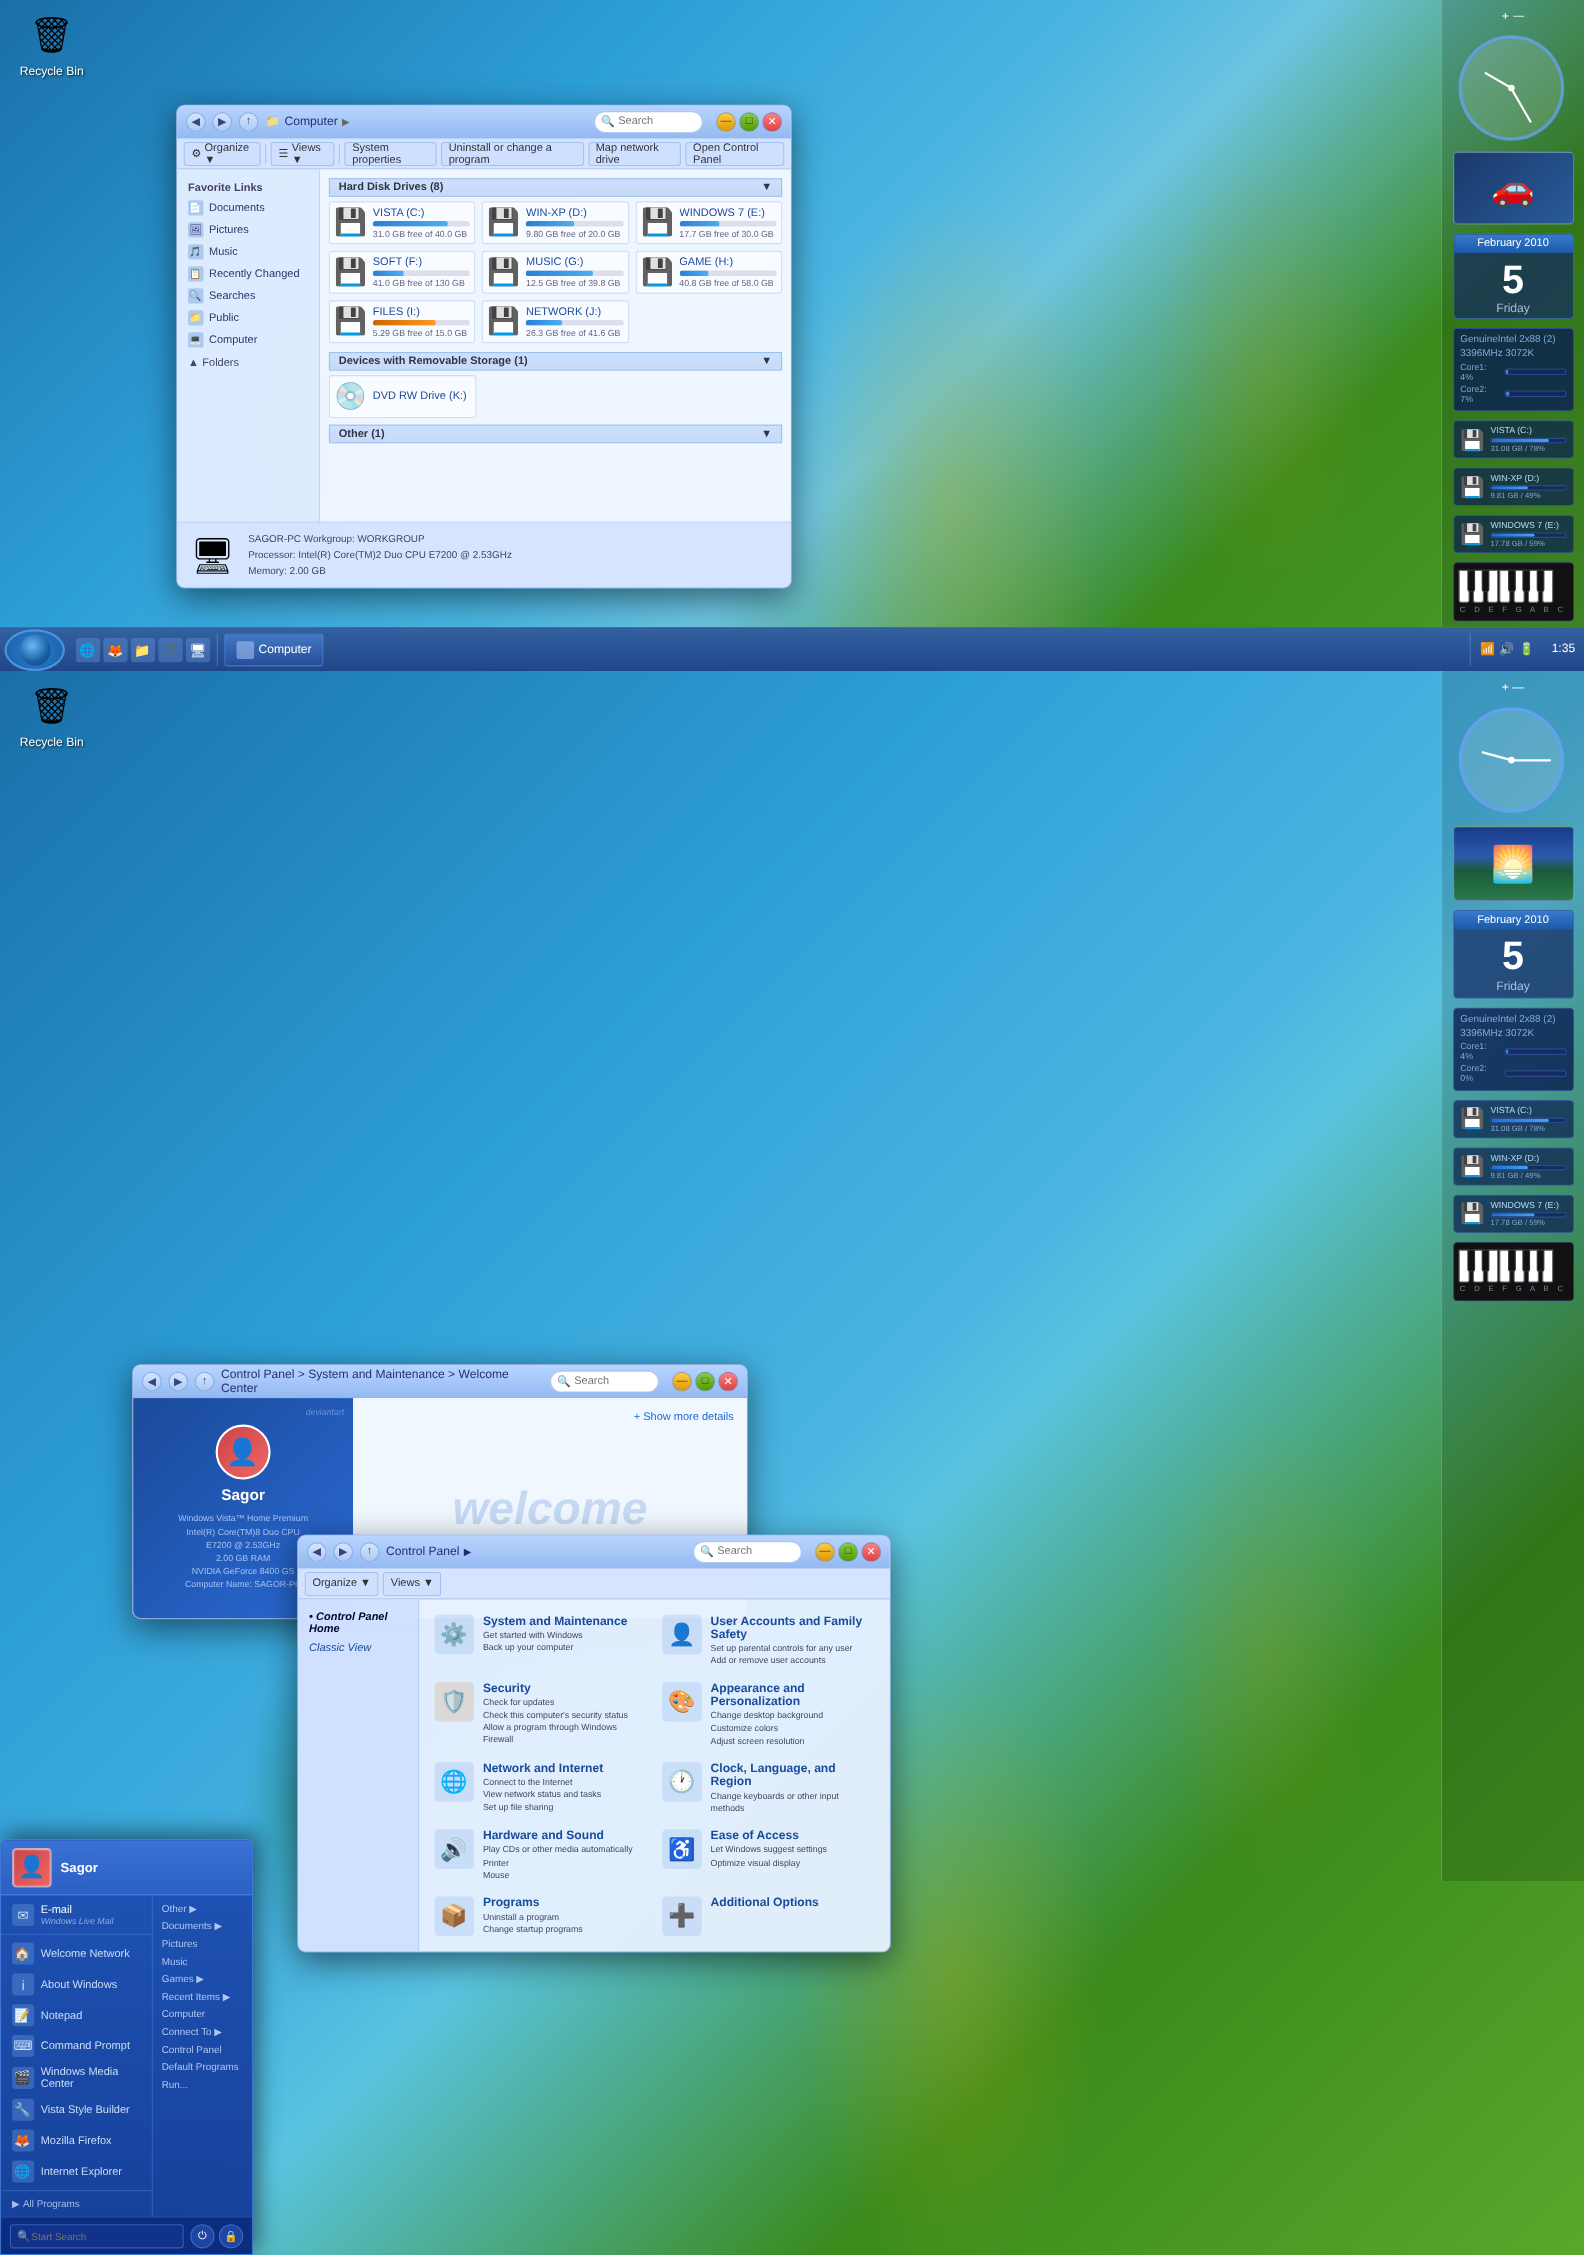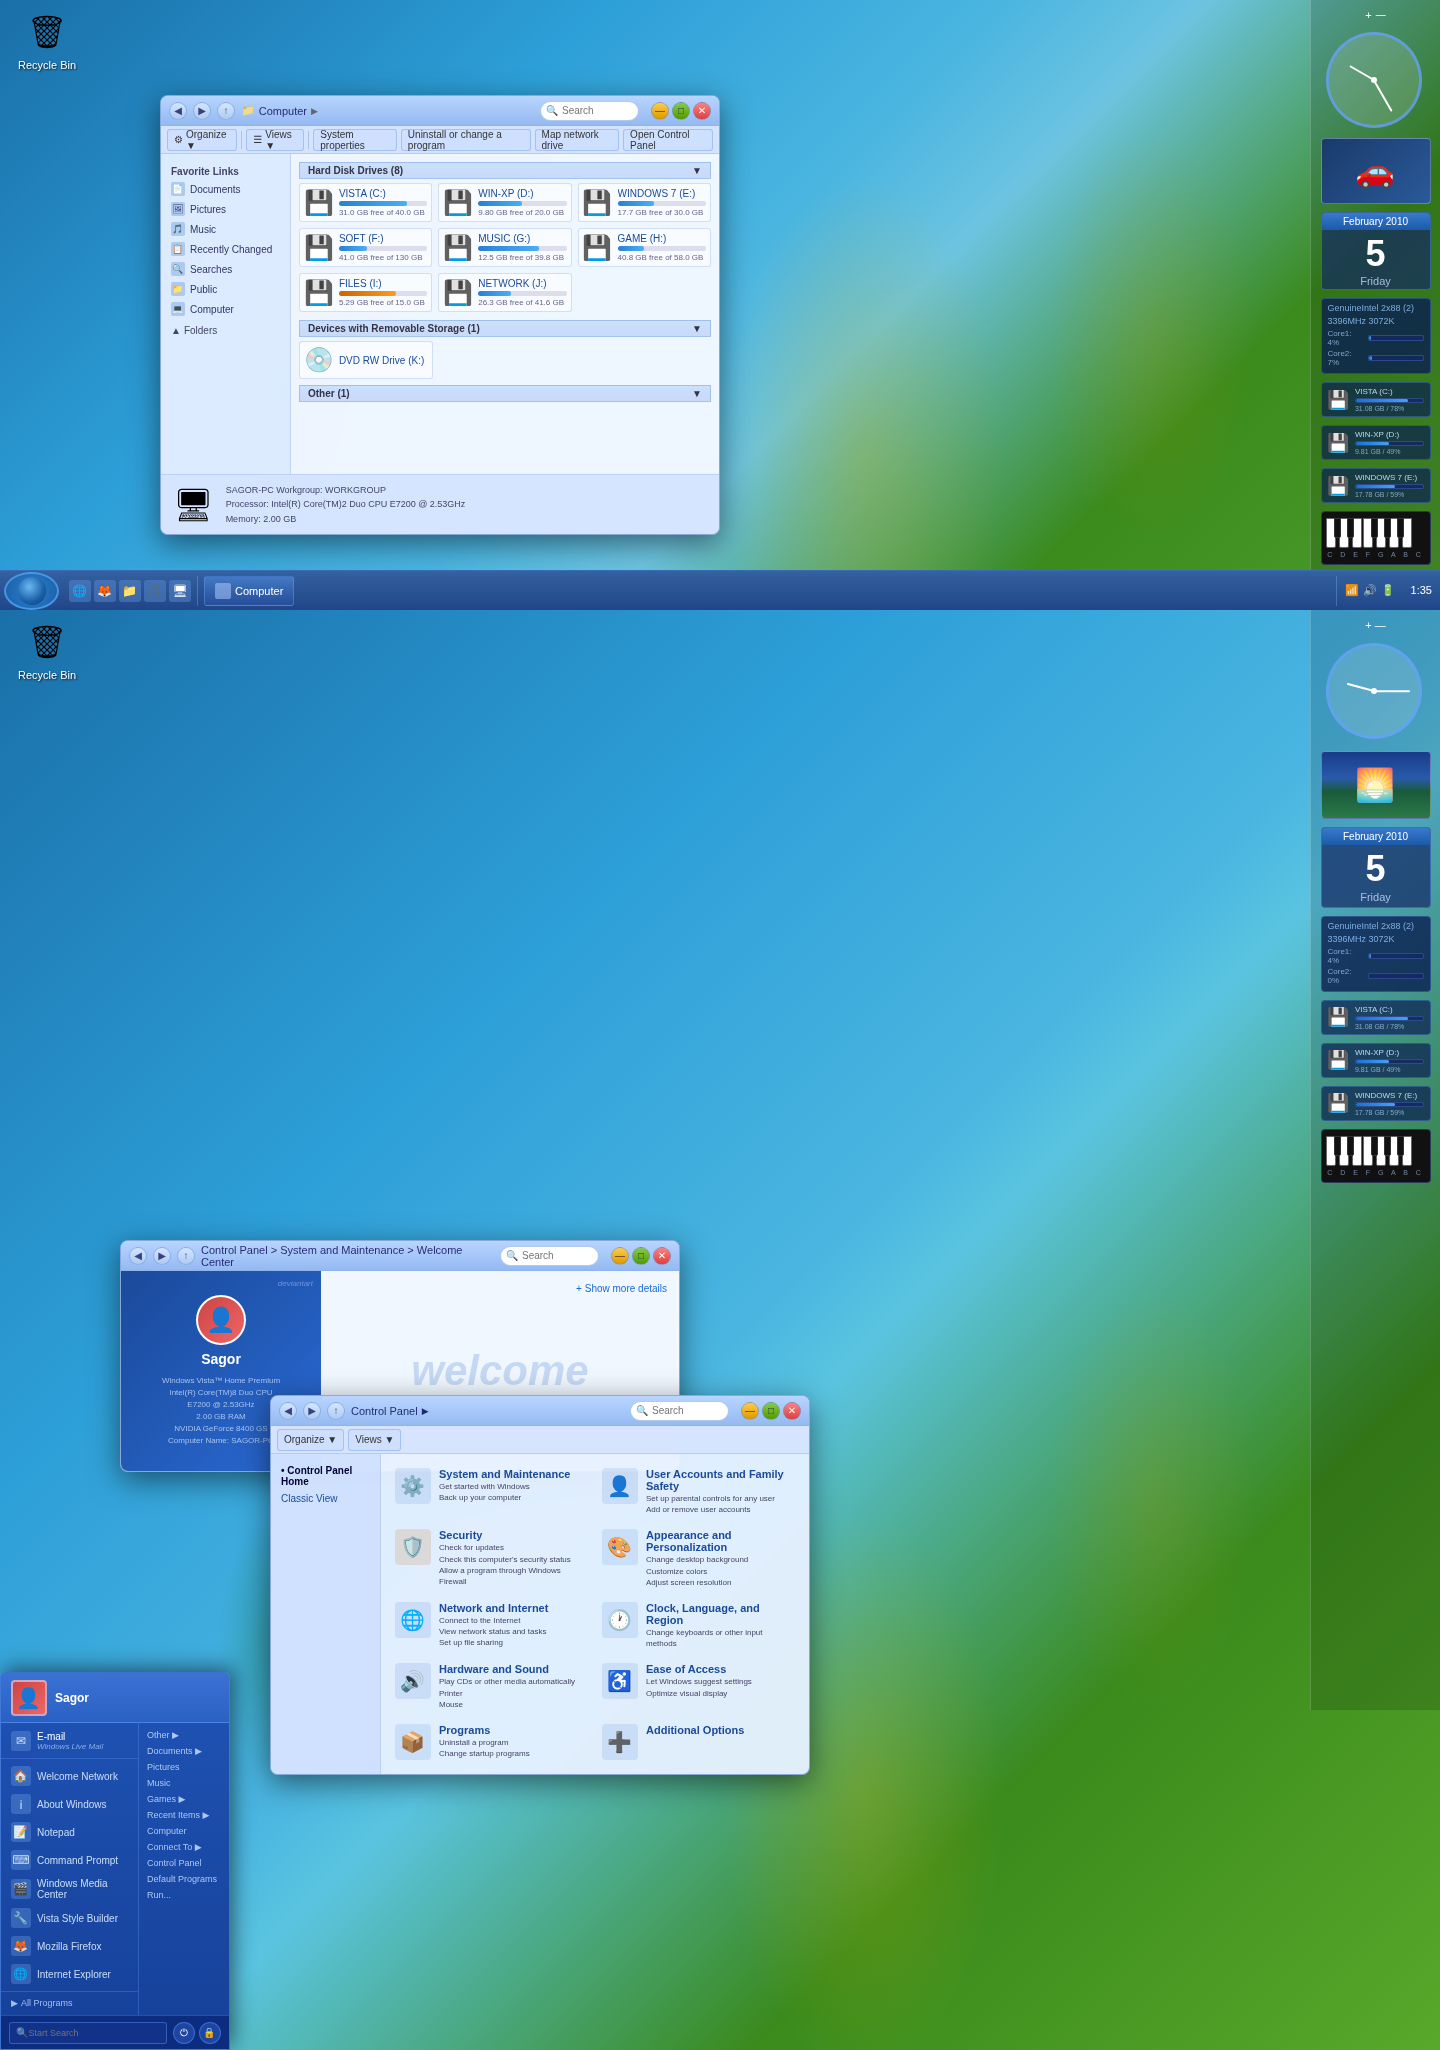--- a/index.html
+++ b/index.html
@@ -720,20 +720,21 @@
       background: rgba(200,220,255,0.7);
       border-right: 1px solid rgba(150,180,230,0.4);
       padding: 8px 0;
     }
     .cp-sidebar-link {
       font-size: 10px;
       color: #1a4a9a;
       padding: 3px 10px;
       cursor: pointer;
       display: block;
+      font-style: italic;
     }
     .cp-sidebar-link.active {
       font-weight: bold;
       color: #003;
     }
     .cp-main {
       flex: 1;
       padding: 10px;
       display: grid;
       grid-template-columns: 1fr 1fr;

